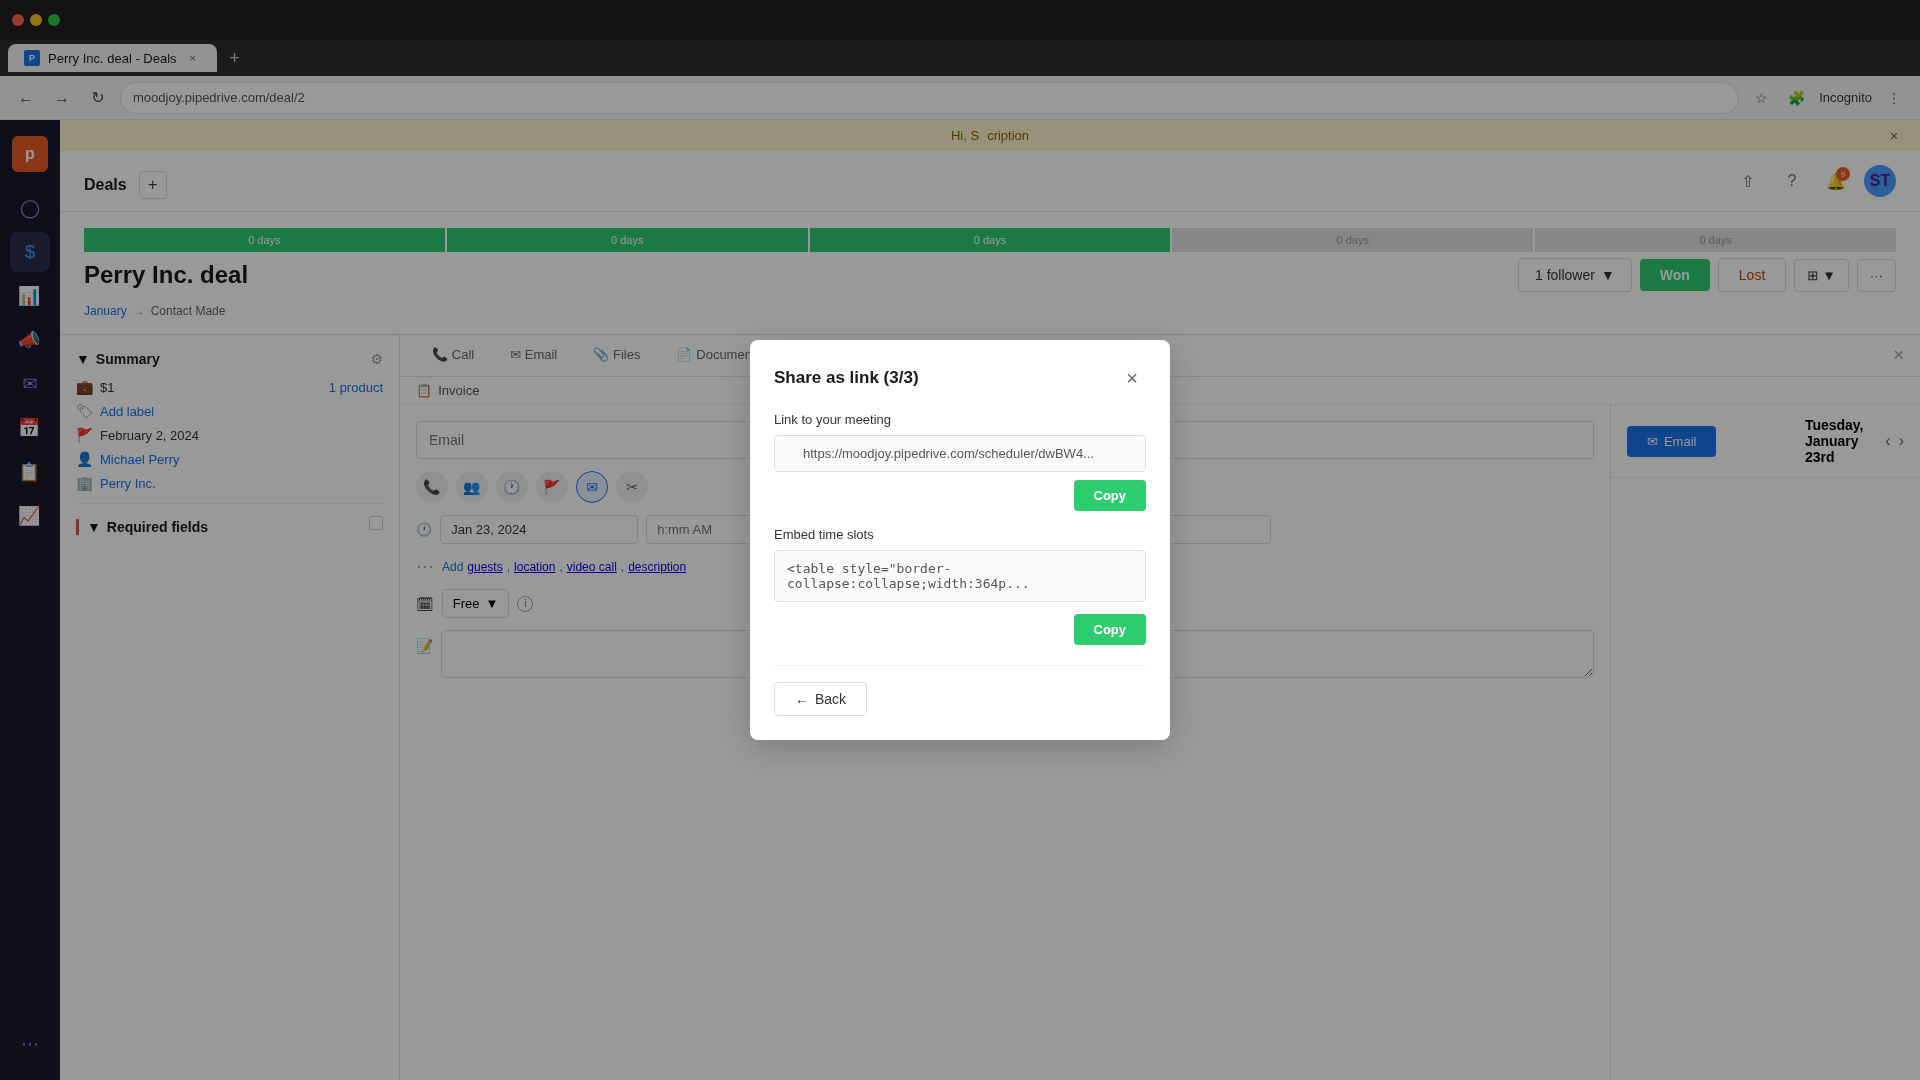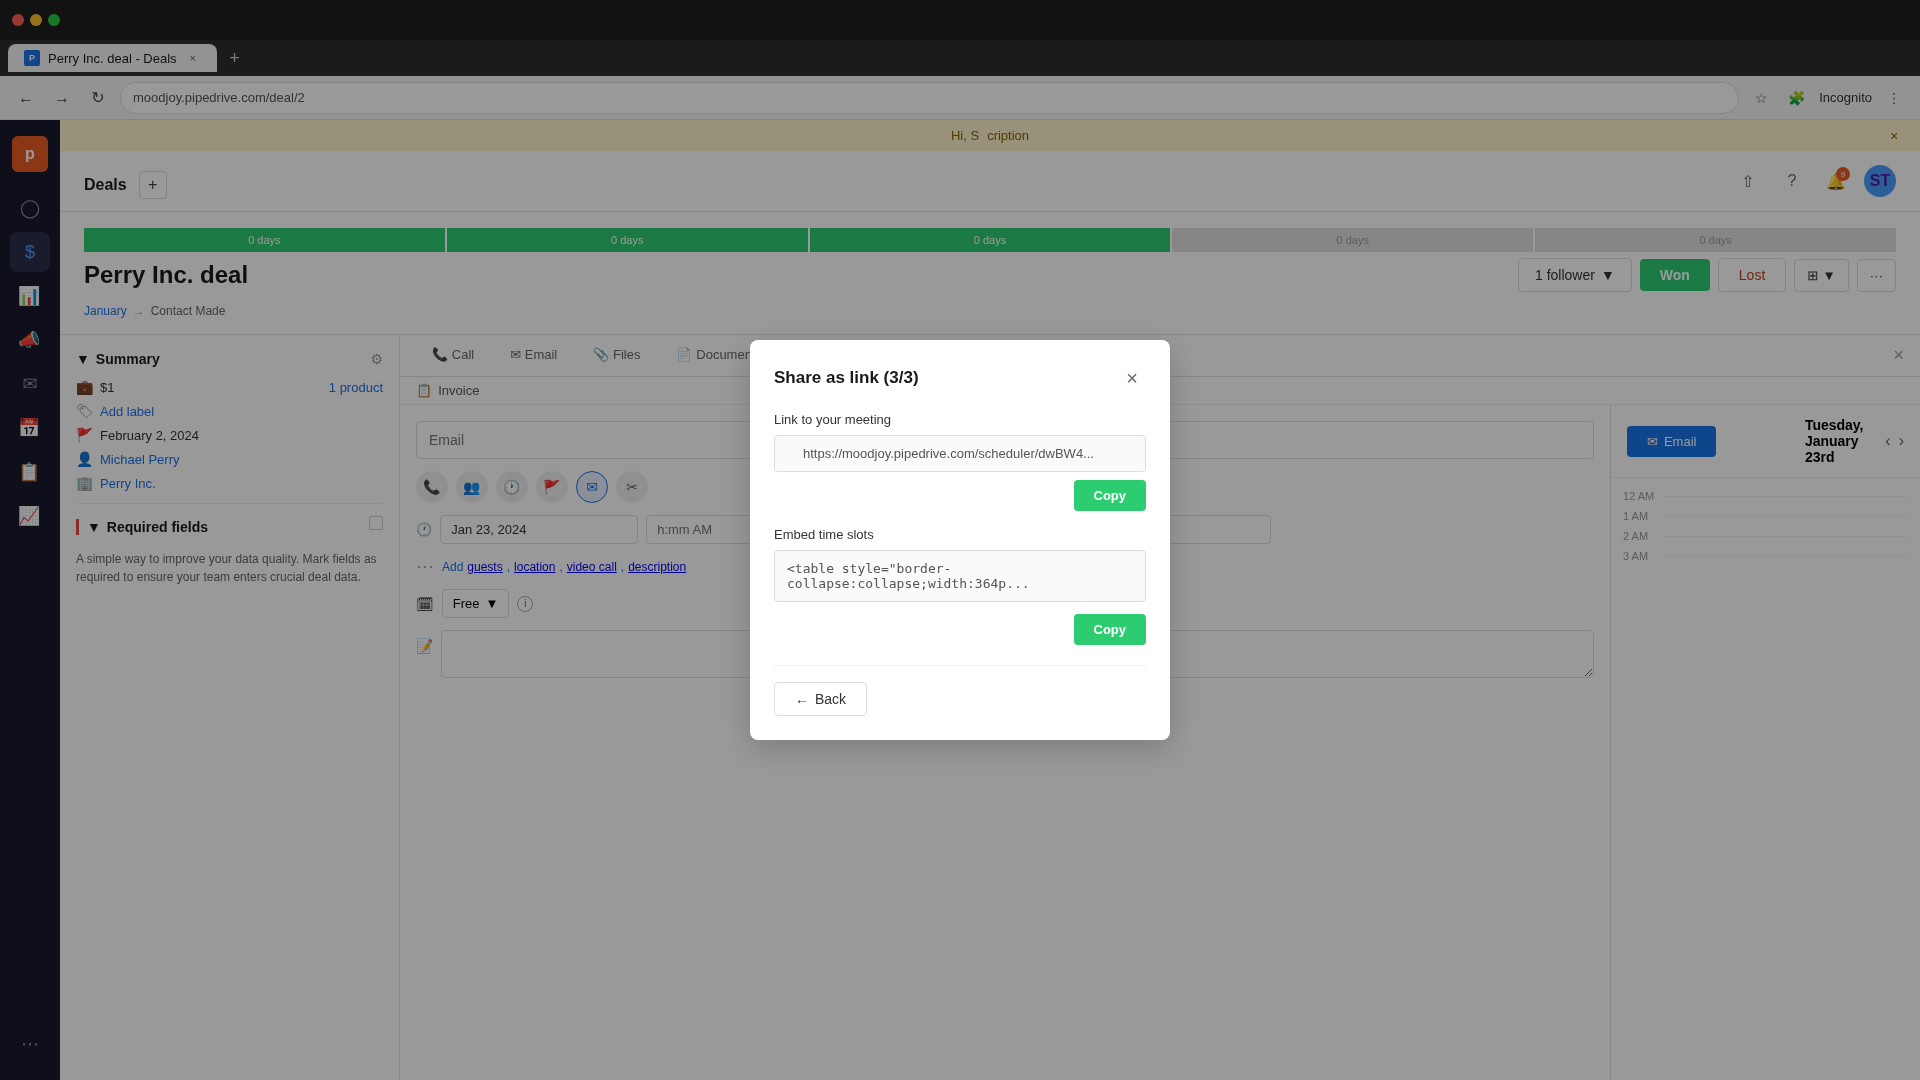--- a/index.html
+++ b/index.html
@@ -294,21 +294,20 @@
 
           <div class="section-header">
             <div class="section-title left-border-red">
               <span>▼</span>
               <span>Required fields</span>
             </div>
             <div class="required-checkbox">
               <div class="checkbox-empty"></div>
             </div>
           </div>
-          <p class="req-desc">A simple way to improve your data quality. Mark fields as required to ensure your team enters crucial deal data.</p>
         </div>
 
         <div class="right-panel">
 
           <div class="tabs-bar">
             <div class="tab">📞 Call</div>
             <div class="tab">✉ Email</div>
             <div class="tab">📎 Files</div>
             <div class="tab">📄 Documents</div>
             <div class="tabs-close">×</div>
@@ -376,38 +375,20 @@
               <div class="cal-header">
                 <button class="email-btn">
                   <span>✉</span>
                   <span>Email</span>
                 </button>
                 <div style="flex:1;"></div>
                 <span class="cal-title">Tuesday, January 23rd</span>
                 <span class="cal-nav">‹</span>
                 <span class="cal-nav">›</span>
               </div>
-              <div class="cal-time-slots">
-                <div class="time-slot-row">
-                  <span class="time-label">12 AM</span>
-                  <div class="time-line"></div>
-                </div>
-                <div class="time-slot-row">
-                  <span class="time-label">1 AM</span>
-                  <div class="time-line"></div>
-                </div>
-                <div class="time-slot-row">
-                  <span class="time-label">2 AM</span>
-                  <div class="time-line"></div>
-                </div>
-                <div class="time-slot-row">
-                  <span class="time-label">3 AM</span>
-                  <div class="time-line"></div>
-                </div>
-              </div>
             </div>
           </div>
         </div>
       </div>
     </div>
   </div>
 </div>
 
 <div class="modal-overlay">
   <div class="modal">

